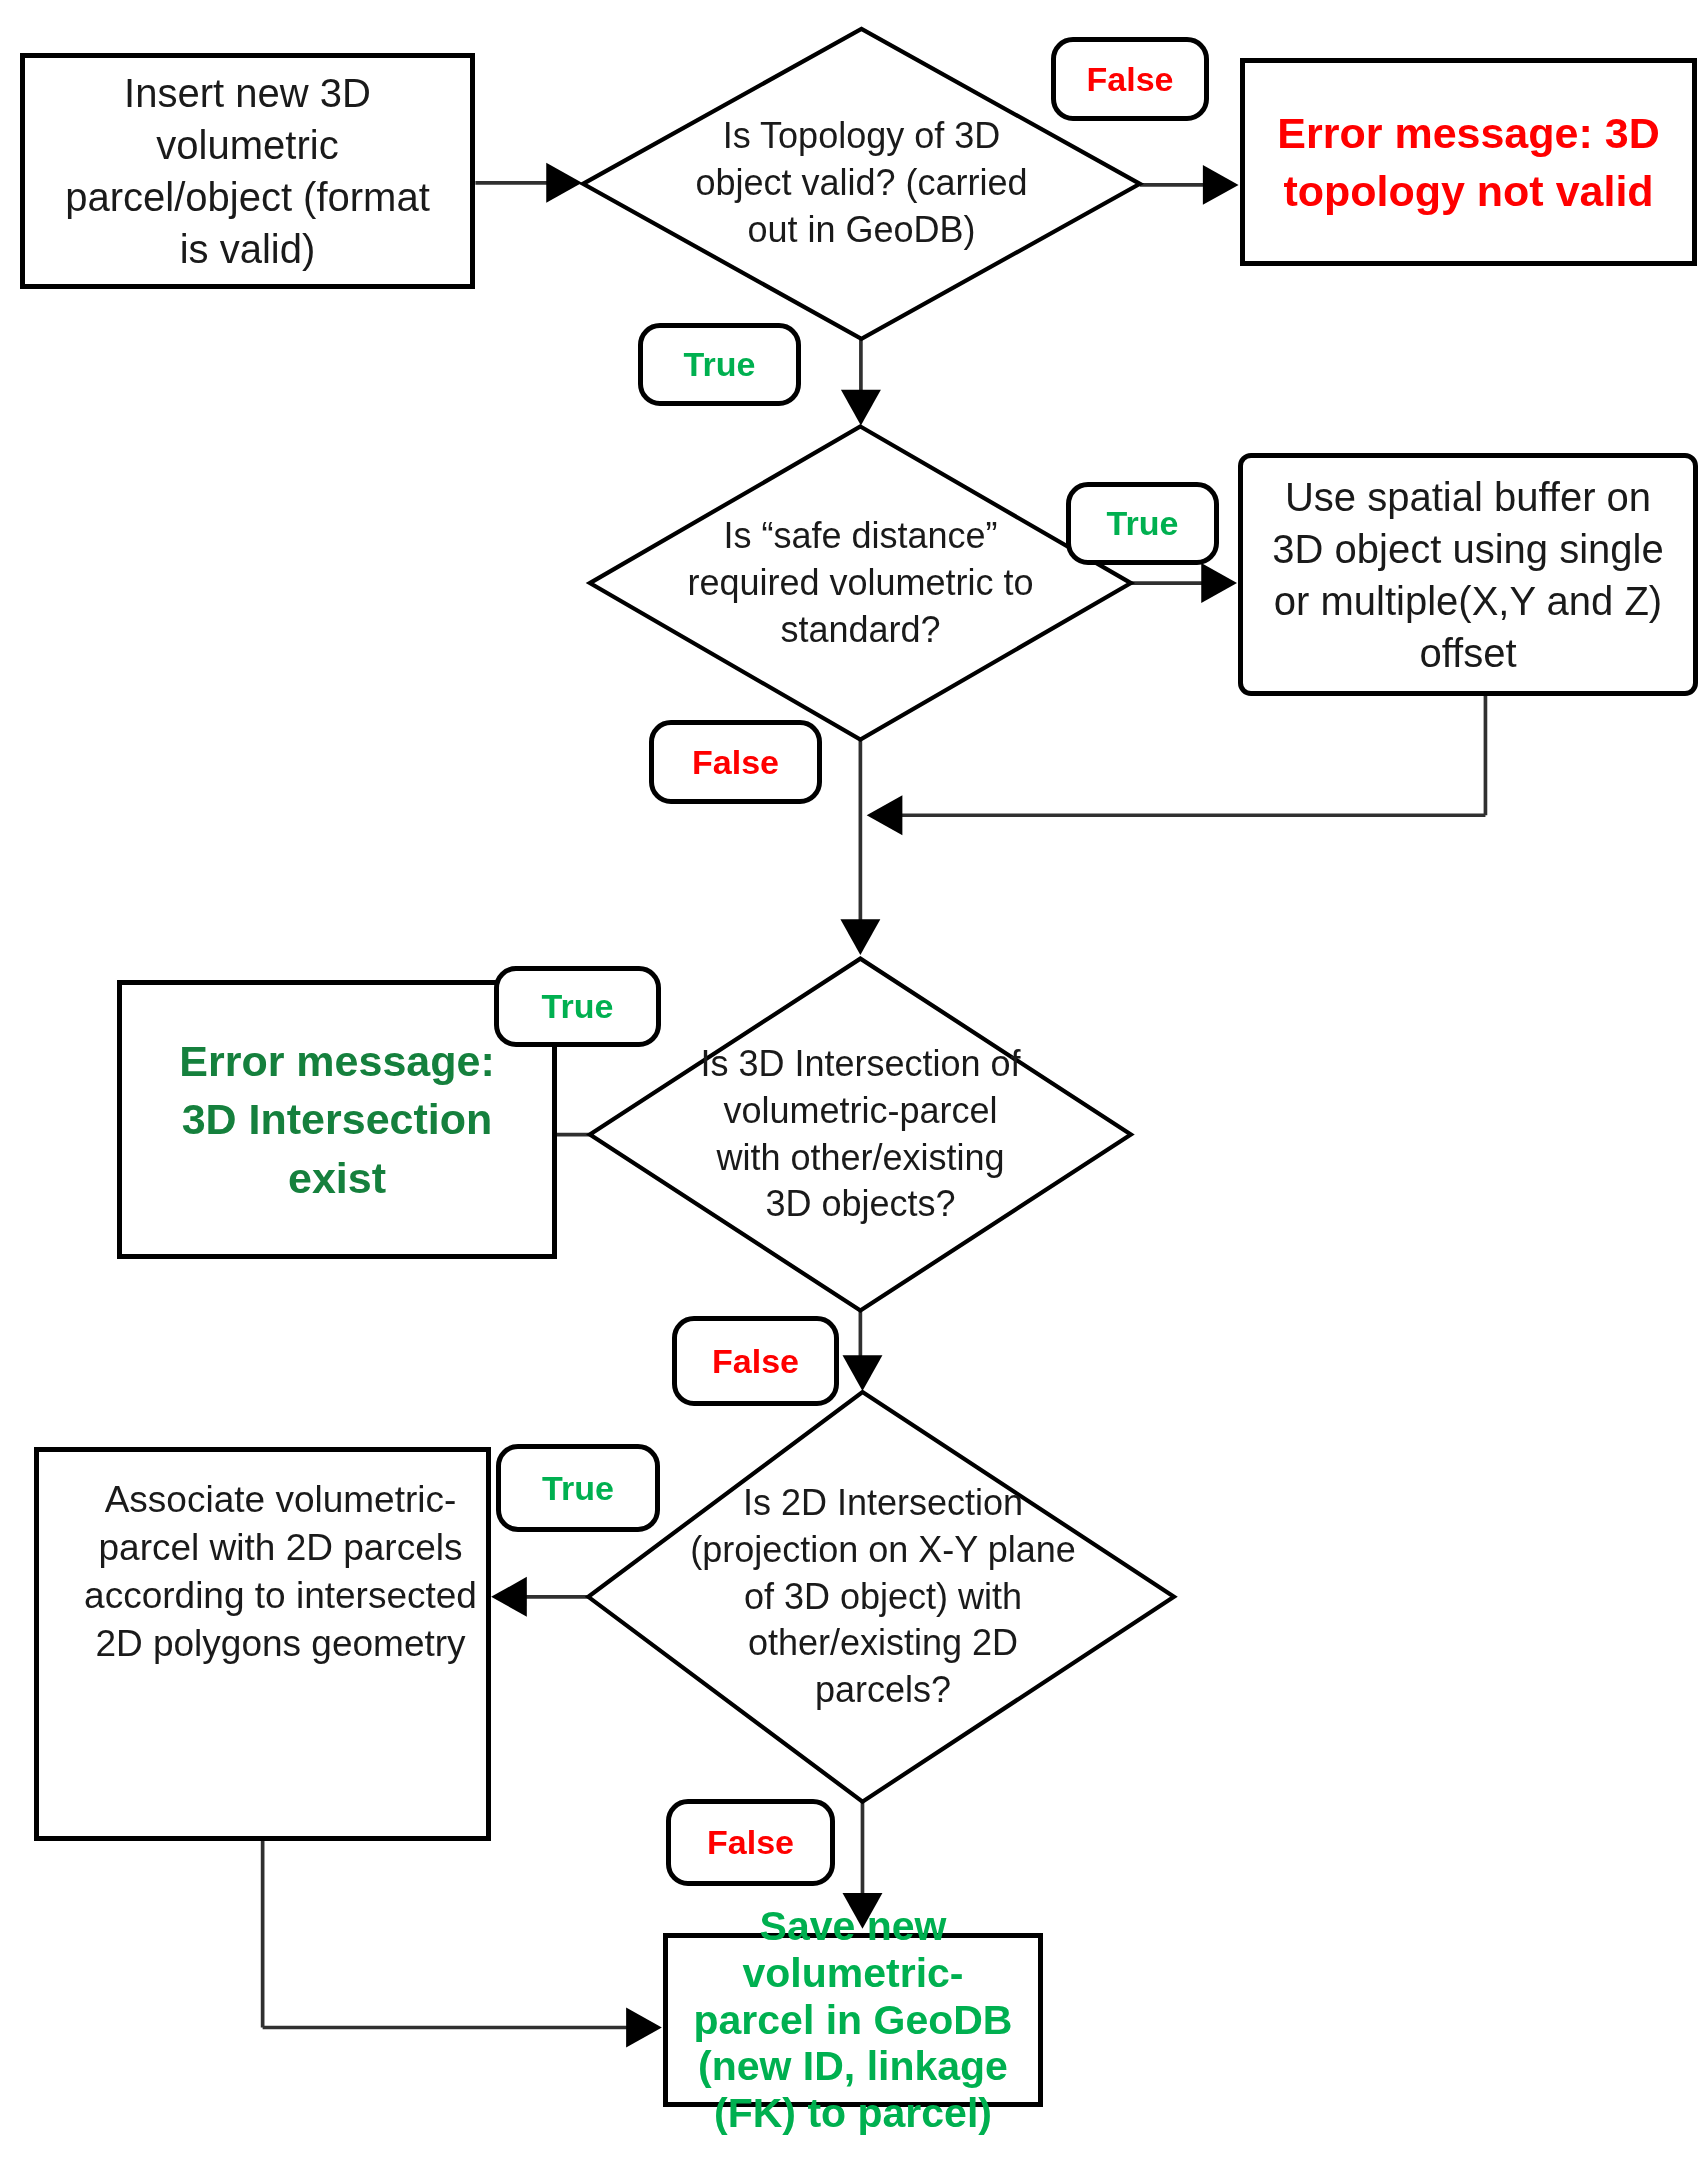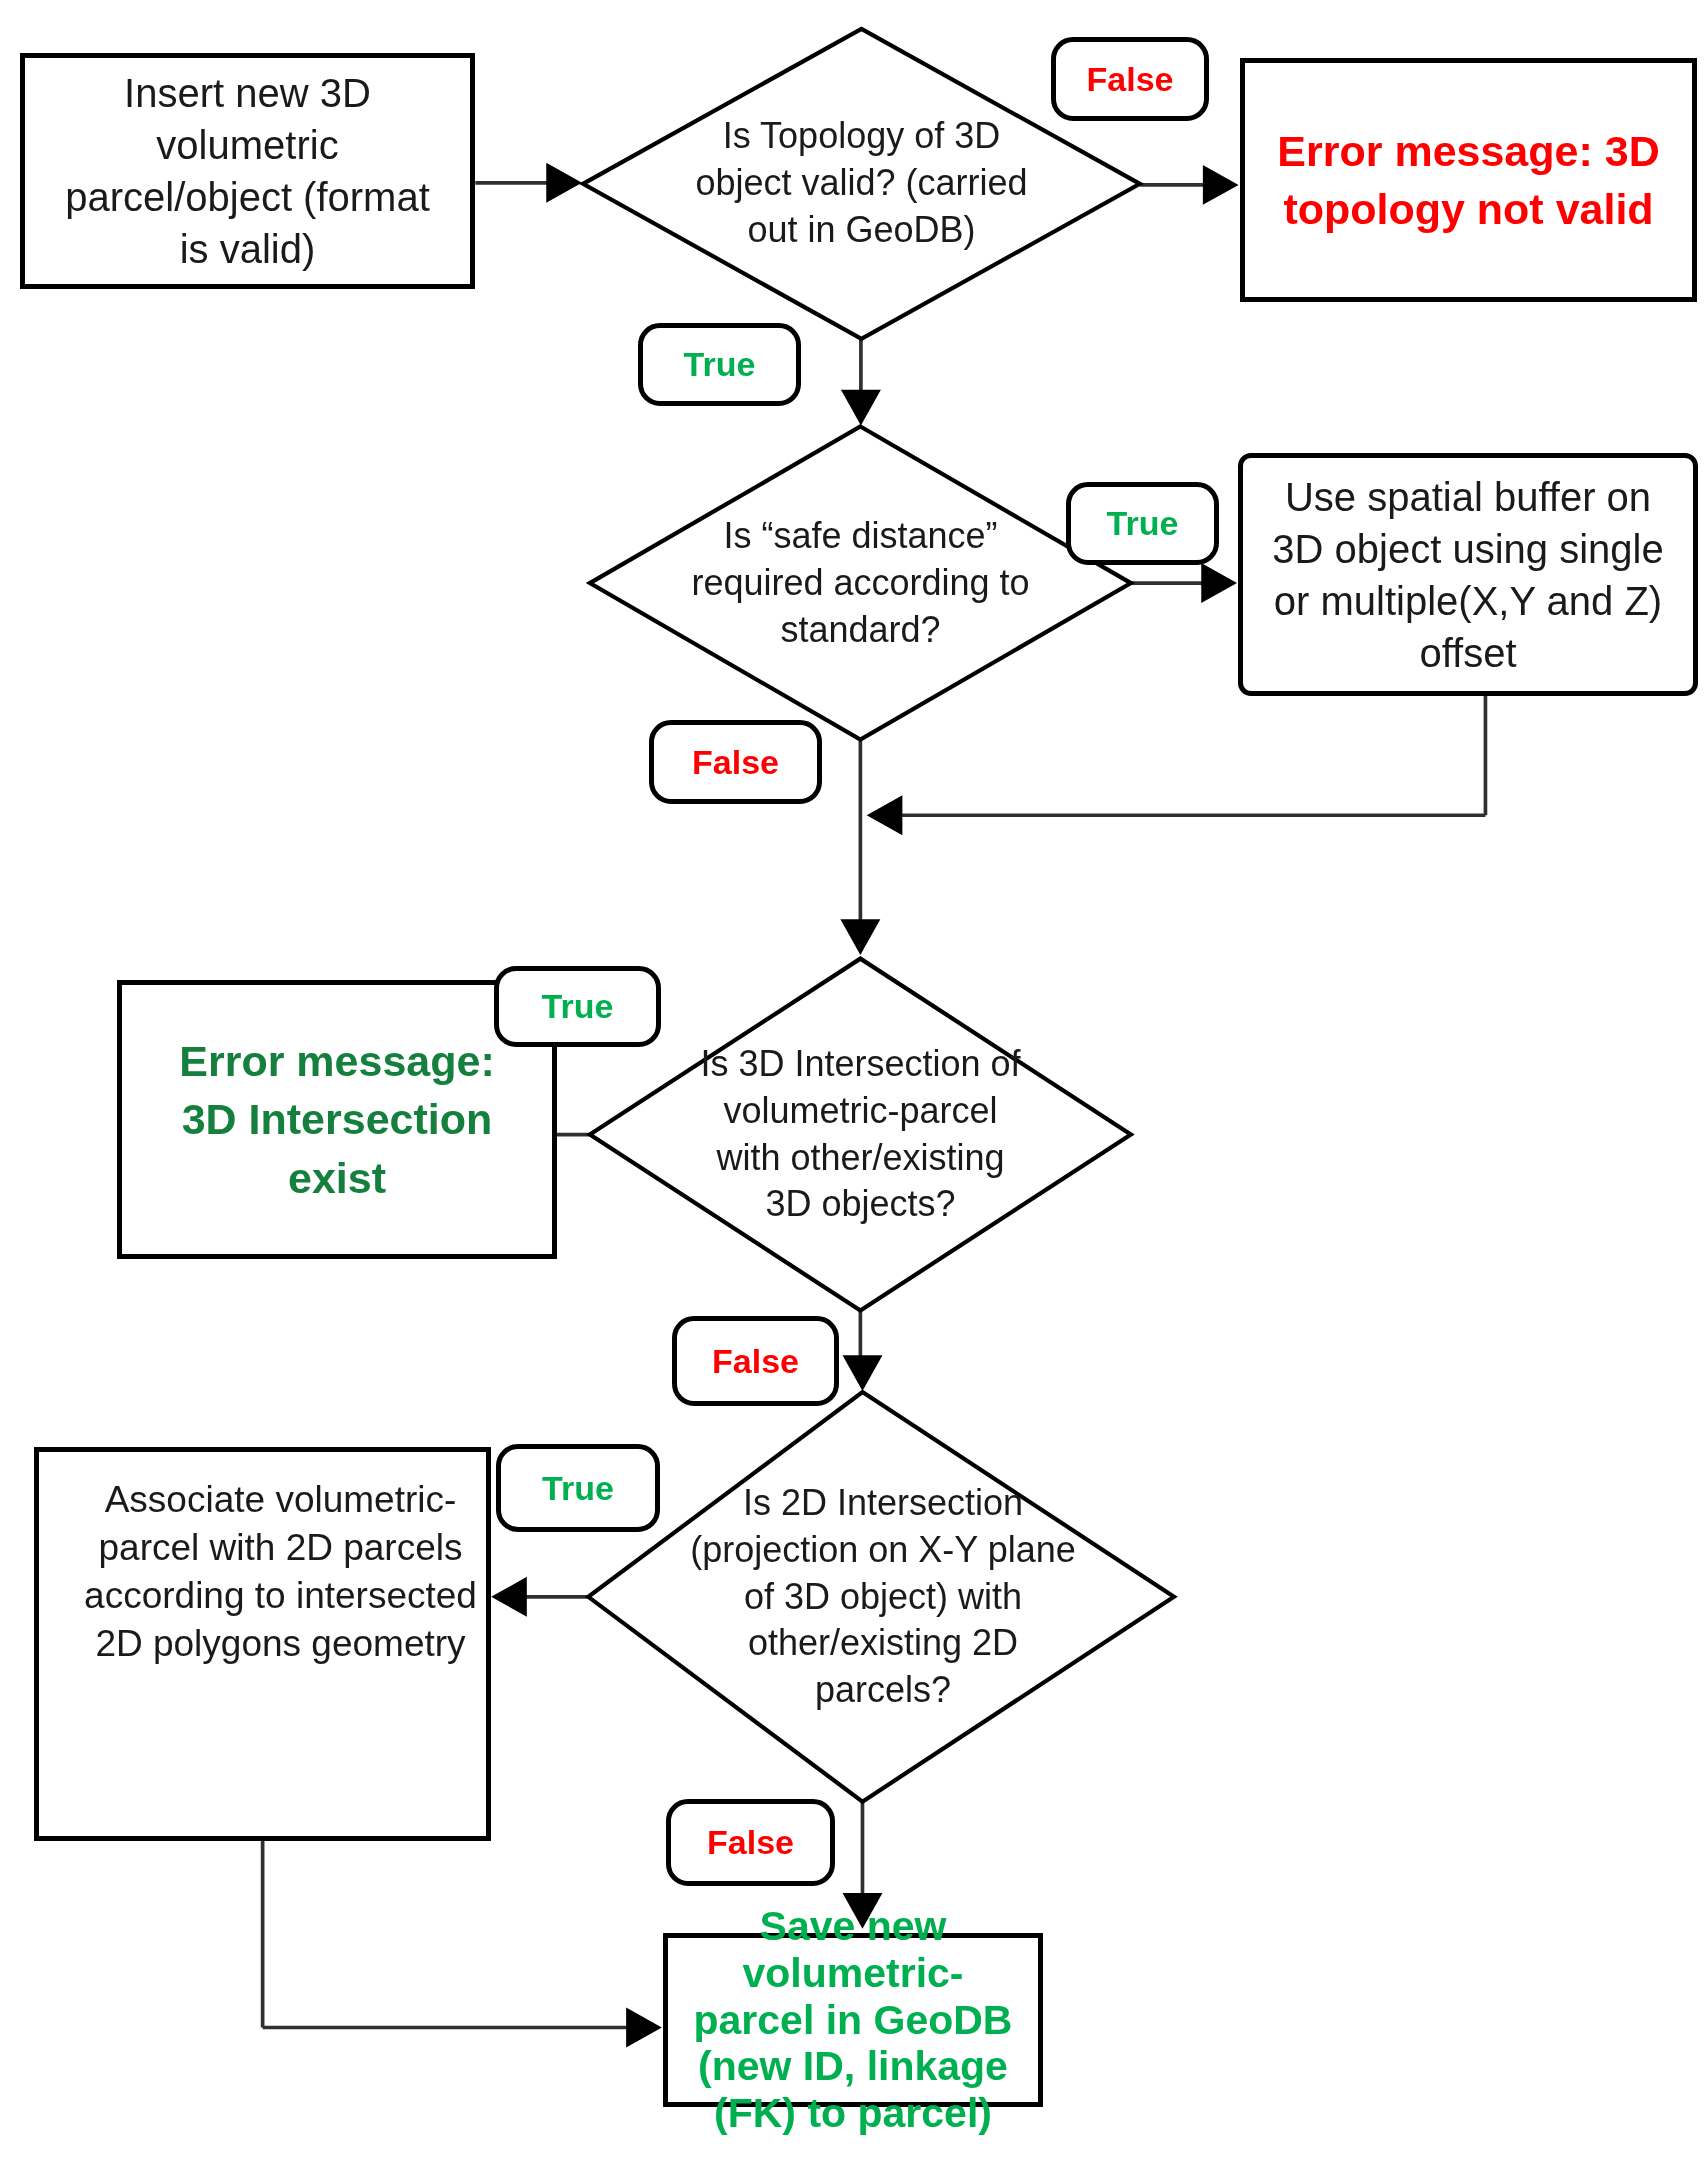--- a/index.html
+++ b/index.html
@@ -86,21 +86,21 @@
       <polygon points="1642,3672 1604,3604 1680,3604"></polygon>
       <polygon points="1260,3860 1192,3822 1192,3898"></polygon>
     </g>
   </svg>
 
   <div class="node" style="left:20px;top:53px;width:455px;height:236px;">Insert new 3D
 volumetric
 parcel/object (format
 is valid)</div>
 
-  <div class="node bold err" style="left: 1240px; top: 58px; width: 457px; height: 244px; color: rgb(255, 0, 0);">Error message: 3D
+  <div class="node bold err" style="left: 1240px; top: 58px; width: 457px; height: 208px; color: rgb(255, 0, 0);">Error message: 3D
 topology not valid</div>
 
   <div class="node" style="left:1238px;top:453px;width:460px;height:243px;border-radius:13px;">Use spatial buffer on
 3D object using single
 or multiple(X,Y and Z)
 offset</div>
 
   <div class="node bold err" style="left: 117px; top: 980px; width: 440px; height: 279px; color: #15803d;">Error message:
 3D Intersection
 exist</div>
@@ -114,21 +114,21 @@
 volumetric-
 parcel in GeoDB
 (new ID, linkage
 (FK) to parcel)</div>
 
   <div class="dtext" style="left:599px;top:89px;width:525px;height:189px;">Is Topology of 3D
 object valid? (carried
 out in GeoDB)</div>
 
   <div class="dtext" style="left:598px;top:489px;width:525px;height:189px;">Is “safe distance”
-required according to
+required volumetric to
 standard?</div>
 
   <div class="dtext" style="left:598px;top:1024px;width:525px;height:221px;">Is 3D Intersection of
 volumetric-parcel
 with other/existing
 3D objects?</div>
 
   <div class="dtext" style="left:586px;top:1458px;width:594px;height:278px;">Is 2D Intersection
 (projection on X-Y plane
 of 3D object) with

